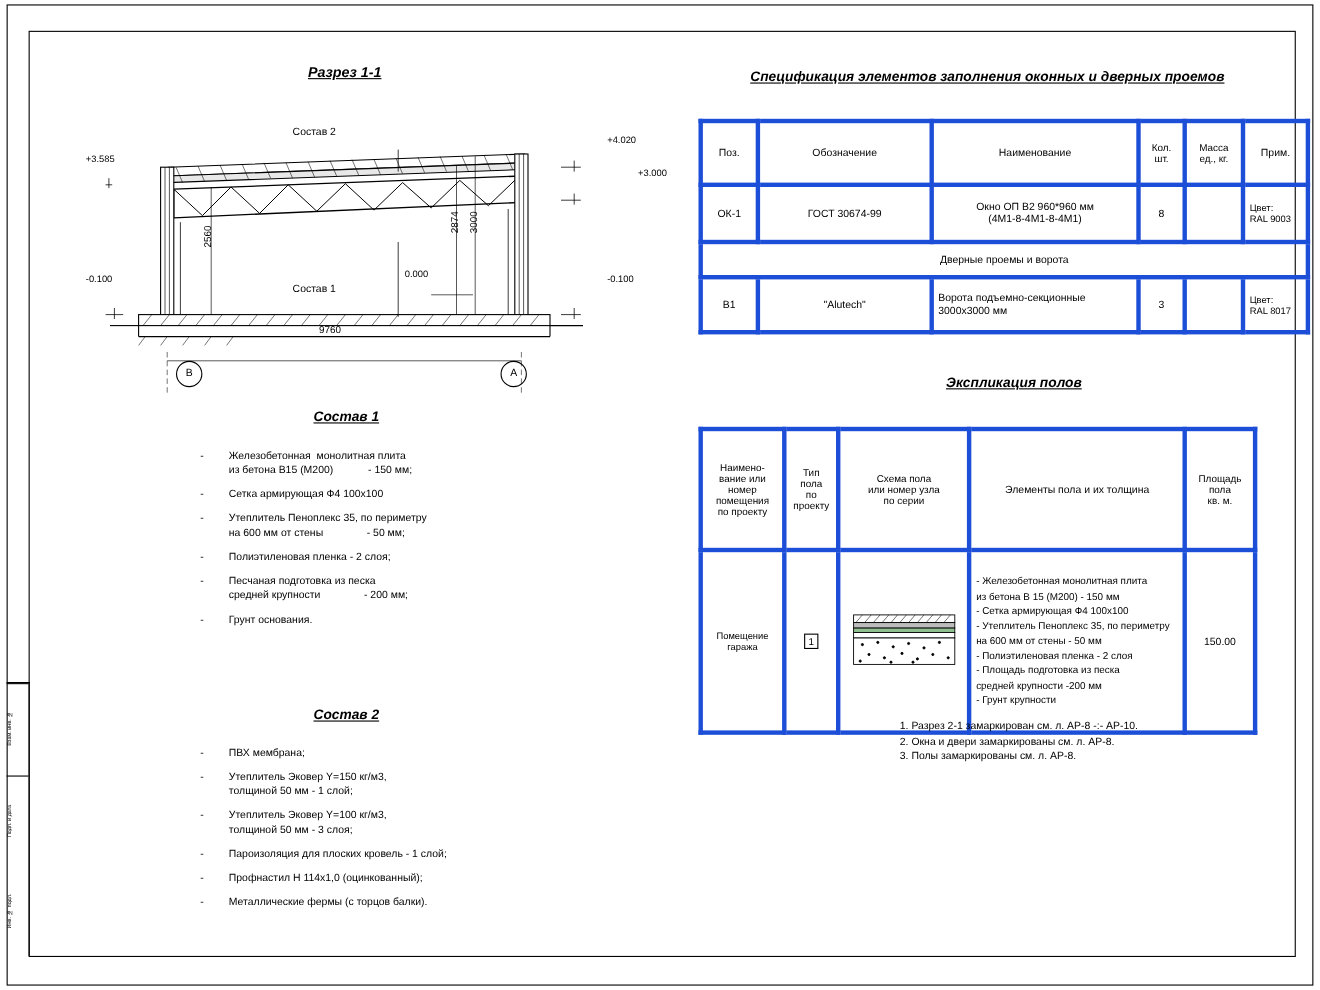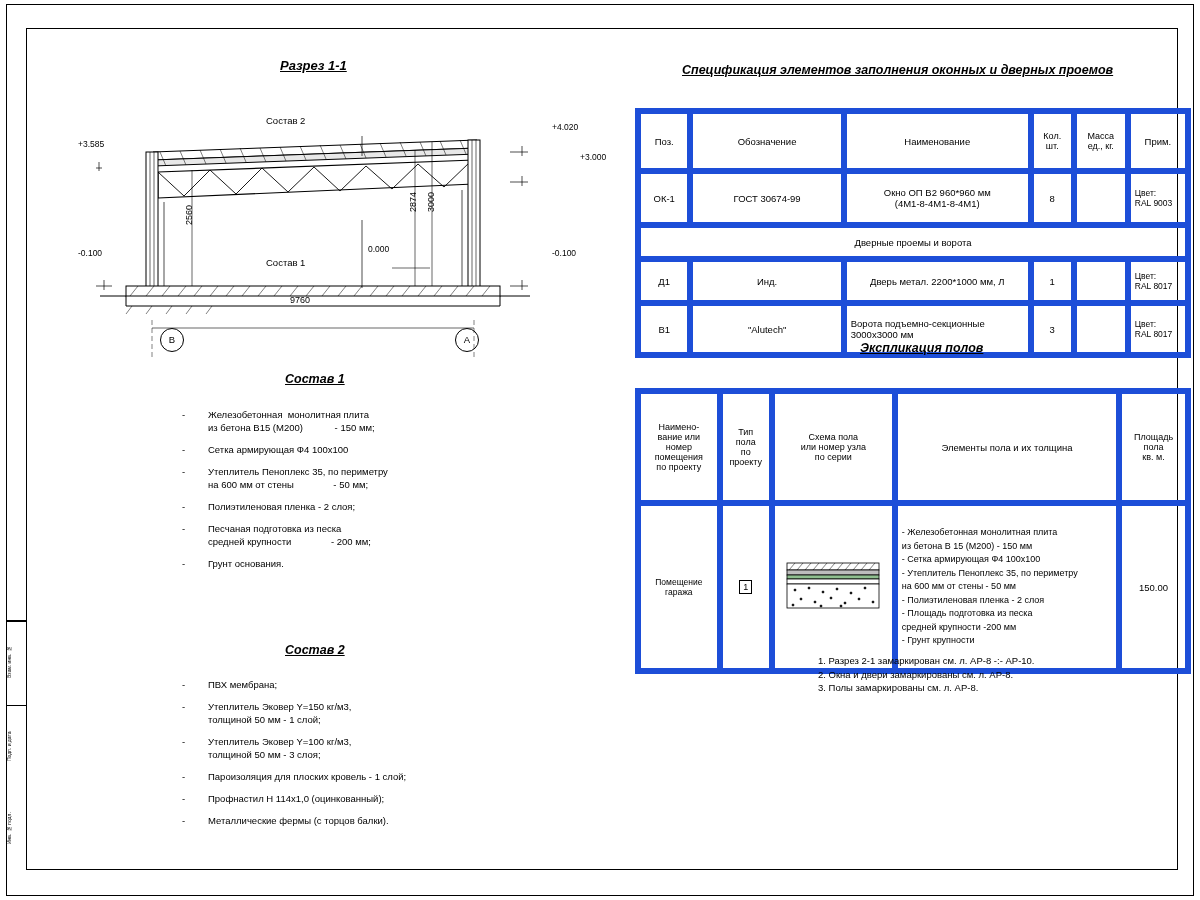--- a/index.html
+++ b/index.html
@@ -97,21 +97,21 @@
     white-space: pre;
   }
 
   
   table.dt {
     position: absolute;
     border-collapse: collapse;
     font-size: 9.5px;
   }
   table.dt td, table.dt th {
-    border: 6px solid #1d4ed8;
+    border: 4px solid #1d4ed8;
     padding: 5px 4px;
     vertical-align: middle;
     text-align: center;
     font-weight: normal;
   }
   .hdr td { font-size: 9.5px; }
   .secrow td {
     text-align: center;
   }
   .left { text-align: left !important; }
@@ -384,44 +384,35 @@
 (4М1-8-4М1-8-4М1)</td>
       <td>8</td>
       <td></td>
       <td class="left" style="white-space:pre; font-size:8.5px;">Цвет:
 RAL 9003</td>
     </tr>
     <tr class="secrow">
       <td colspan="6" style="height:18px;">Дверные проемы и ворота</td>
     </tr>
     <tr>
-      <td style="height:28px;">Д1</td>
-      <td>Инд.</td>
-      <td style="white-space:pre;">Дверь метал. 2200*1000 мм, Л</td>
-      <td>1</td>
-      <td></td>
-      <td class="left" style="white-space:pre; font-size:8.5px;">Цвет:
-RAL 8017</td>
-    </tr>
-    <tr>
       <td style="height:36px;">В1</td>
       <td>"Alutech"</td>
       <td class="left" style="white-space:pre;">Ворота подъемно-секционные
 3000х3000 мм</td>
       <td>3</td>
       <td></td>
       <td class="left" style="white-space:pre; font-size:8.5px;">Цвет:
 RAL 8017</td>
     </tr>
   </tbody>
     </table>
 
   <div class="title" style="left:860px; top:341px; font-size:12.5px;">Экспликация полов</div>
 
-  <table class="dt" style="left:635px; top:388px; width:556px;">
+  <table class="dt" style="left:635px; top:388px; width:508px;">
     <tbody>
         <tr class="hdr">
       <td style="width:74px; height:96px; white-space:pre; font-size:9px;">Наимено-
 вание или
 номер
 помещения
 по проекту</td>
       <td style="width:40px; white-space:pre; font-size:9px;">Тип
 пола
 по

